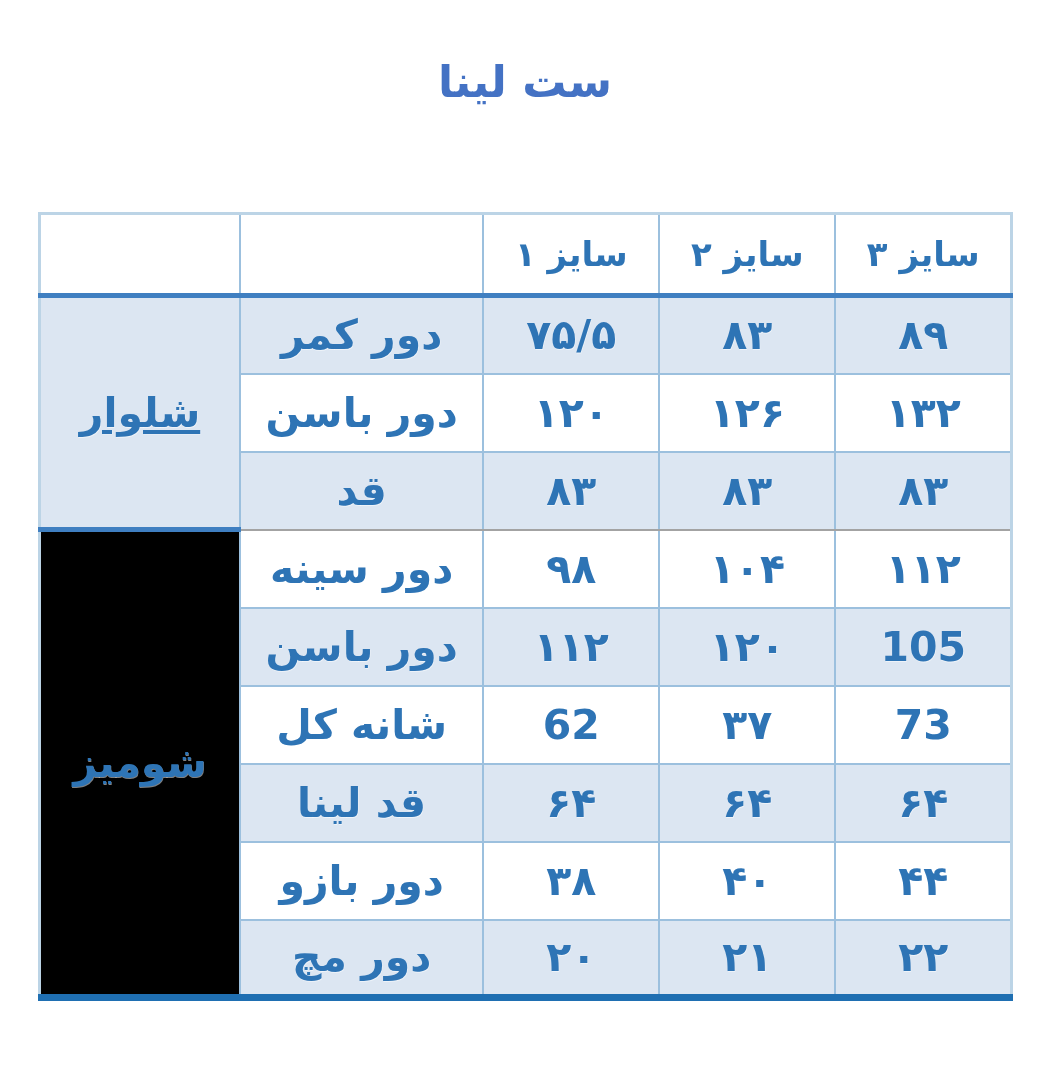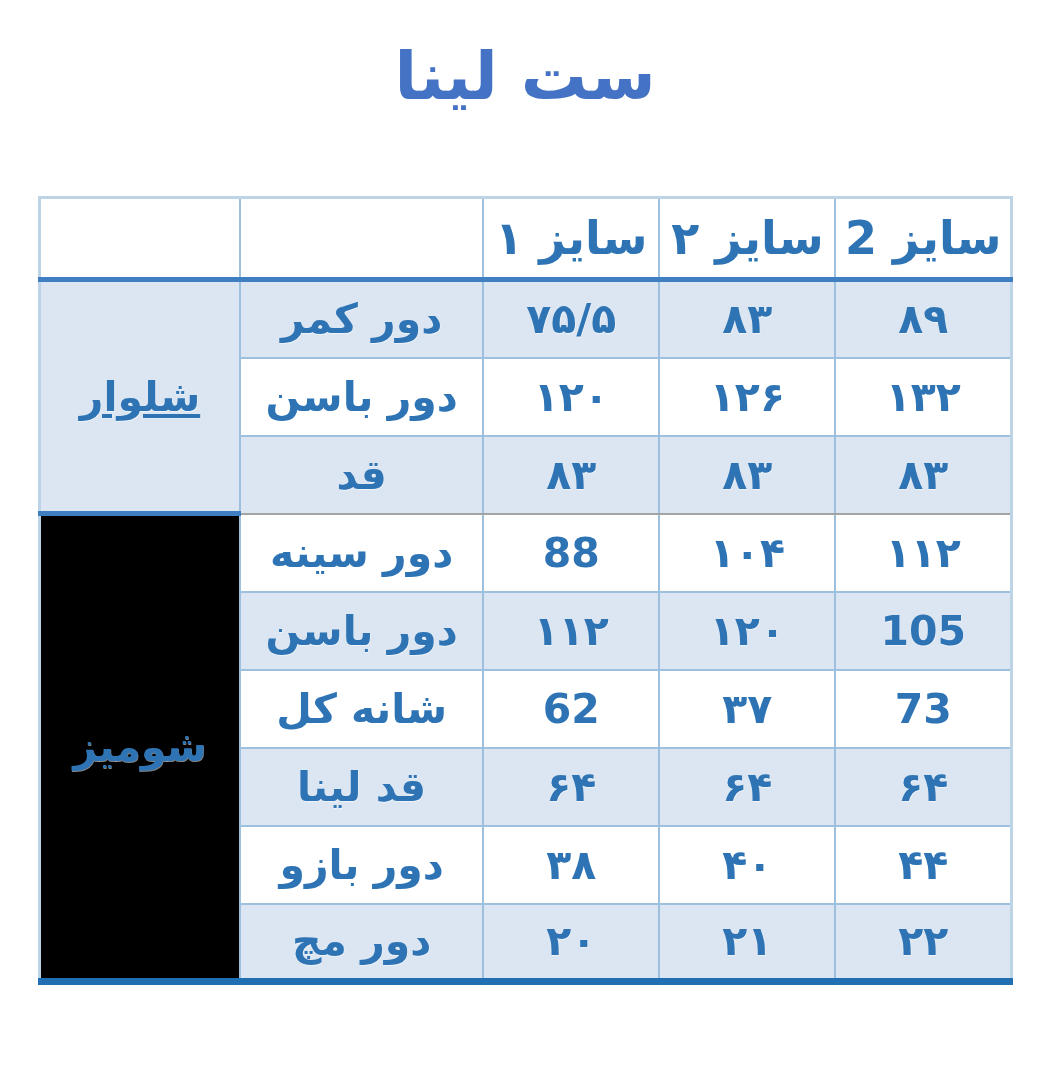--- a/index.html
+++ b/index.html
@@ -18,26 +18,26 @@
     position: relative;
     width: 1050px;
     height: 1066px;
     background: #ffffff;
     box-sizing: border-box;
   }
 
   .page-title {
     text-align: center;
     color: #4472C4;
-    font-size: 66px;
+    font-size: 44px;
     font-weight: bold;
     letter-spacing: 0px;
     line-height: 1;
     padding-top: 44px;
-    margin: 0;
+    margin: 16px;
     text-shadow: 1px 1px 0 rgba(255,255,255,0.65);
   }
 
   .table-wrap {
     position: absolute;
     left: 38px;
     top: 196px;
     width: 975px;
   }
 
@@ -70,21 +70,21 @@
     padding: 0;
     height: 78px;
     box-sizing: border-box;
     text-shadow: 0.5px 0.5px 0 rgba(255,255,255,0.5);
   }
 
   
   tr.head-row th {
     background: #ffffff;
     height: 82px;
-    font-size: 46px;
+    font-size: 34px;
     border-bottom: 5px solid #3f7fc1;
     border-top: none;
   }
   tr.head-row th.blank {
     color: transparent;
   }
 
   
   tr.stripe td { background: #dce6f2; }
   tr.plain  td { background: #ffffff; }
@@ -115,21 +115,21 @@
     <table class="size-table">
       <colgroup>
         <col class="c-size">
         <col class="c-size">
         <col class="c-size">
         <col class="c-attr">
         <col class="c-group">
       </colgroup>
       <thead>
         <tr class="head-row">
-          <th>سایز 2</th>
+          <th>سایز ۳</th>
           <th>سایز ۲</th>
           <th>سایز ۱</th>
           <th class="blank"></th>
           <th class="blank"></th>
         </tr>
       </thead>
       <tbody id="table-body">
           <tr class="stripe">
             <td>۸۹</td>
             <td>۸۳</td>
@@ -145,21 +145,21 @@
           </tr>
           <tr class="stripe section-end">
             <td>۸۳</td>
             <td>۸۳</td>
             <td>۸۳</td>
             <td class="attr-cell">قد</td>
           </tr>
           <tr class="plain">
             <td>۱۱۲</td>
             <td>۱۰۴</td>
-            <td>88</td>
+            <td>۹۸</td>
             <td class="attr-cell">دور سینه</td>
             <td class="group-cell group-plain" rowspan="6">شومیز</td>
           </tr>
           <tr class="stripe">
             <td>105</td>
             <td>۱۲۰</td>
             <td>۱۱۲</td>
             <td class="attr-cell">دور باسن</td>
           </tr>
           <tr class="plain">

